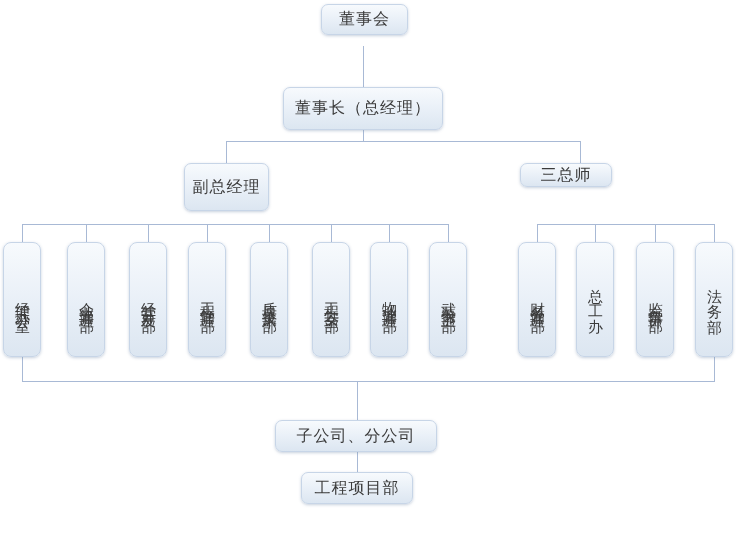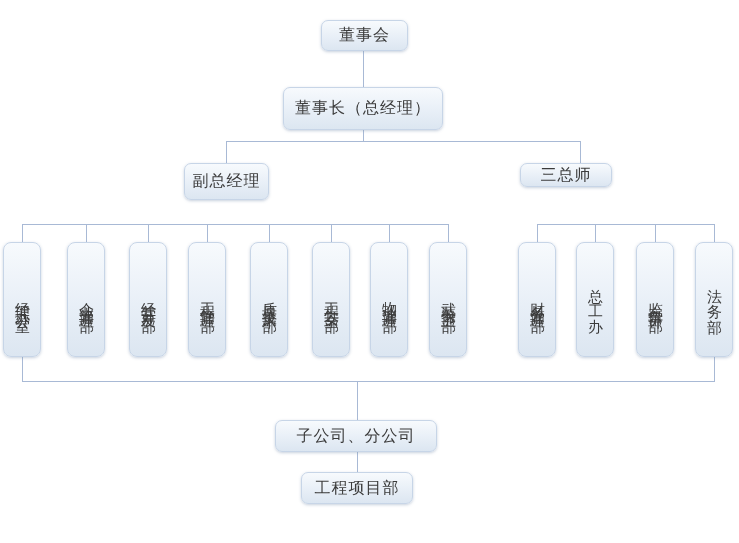--- a/index.html
+++ b/index.html
@@ -76,25 +76,25 @@
   <div class="line v" style="left:595px;top:224px;height:18px"></div>
   <div class="line v" style="left:655px;top:224px;height:18px"></div>
   <div class="line v" style="left:714px;top:224px;height:18px"></div>
 
   <div class="line v" style="left:22px;top:357px;height:24px"></div>
   <div class="line v" style="left:714px;top:357px;height:24px"></div>
   <div class="line h" style="left:22px;top:381px;width:693px"></div>
   <div class="line v" style="left:357px;top:381px;height:39px"></div>
   <div class="line v" style="left:357px;top:452px;height:20px"></div>
 
-  <div class="node" style="left:321px;top:20px;width:87px;height:31px">董事会</div>
+  <div class="node" style="left:321px;top:4px;width:87px;height:31px">董事会</div>
 
   <div class="node" style="left:283px;top:87px;width:160px;height:43px">董事长（总经理）</div>
 
-  <div class="node" style="left:184px;top:163px;width:85px;height:37px">副总经理</div>
+  <div class="node" style="left:184px;top:163px;width:85px;height:48px">副总经理</div>
   <div class="node" style="left:520px;top:163px;width:92px;height:24px">三总师</div>
 
   <div class="node v-node" style="left:3px;top:242px">经理办公室</div>
   <div class="node v-node" style="left:67px;top:242px">企业管理部</div>
   <div class="node v-node" style="left:129px;top:242px">经营开发部</div>
   <div class="node v-node" style="left:188px;top:242px">工程管理部</div>
   <div class="node v-node" style="left:250px;top:242px">质量技术部</div>
   <div class="node v-node" style="left:312px;top:242px">工程安全部</div>
   <div class="node v-node" style="left:370px;top:242px">物业管理部</div>
   <div class="node v-node" style="left:429px;top:242px">武装保卫部</div>

